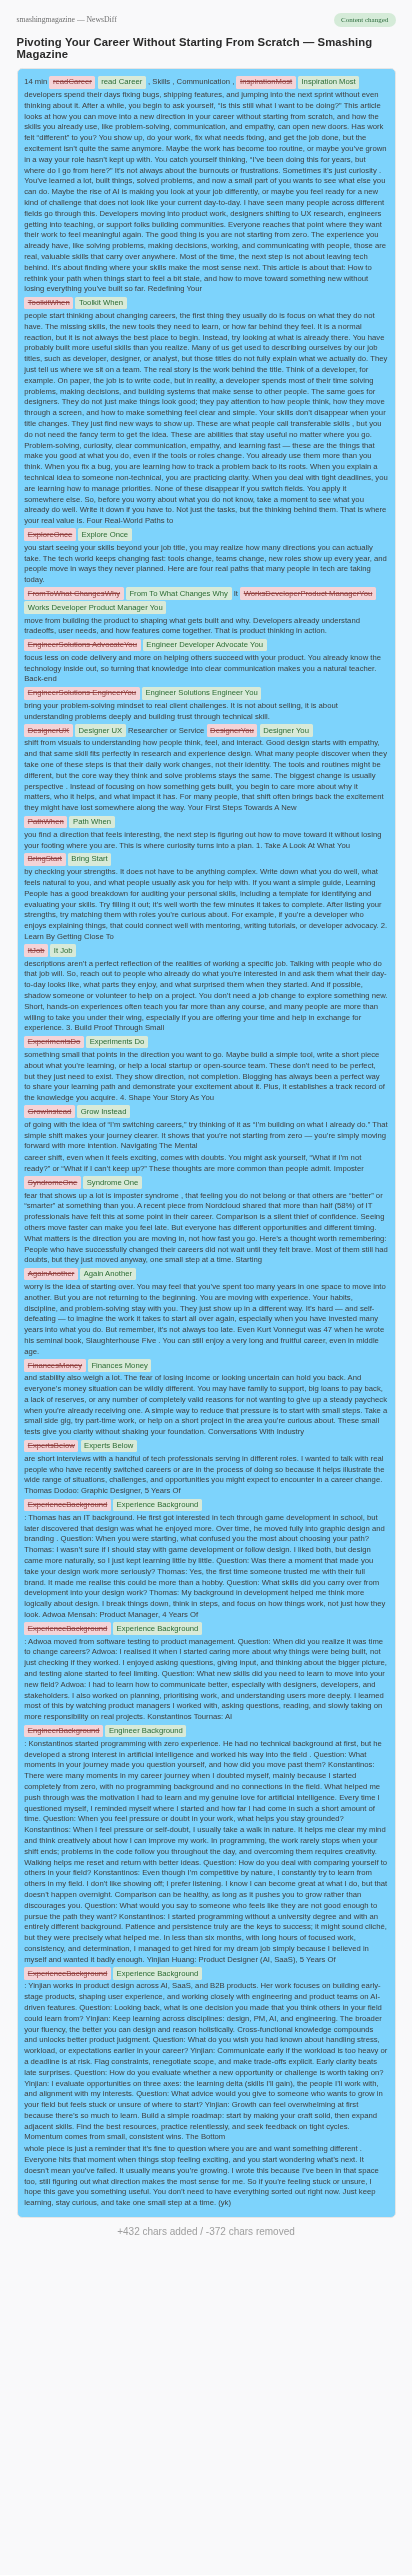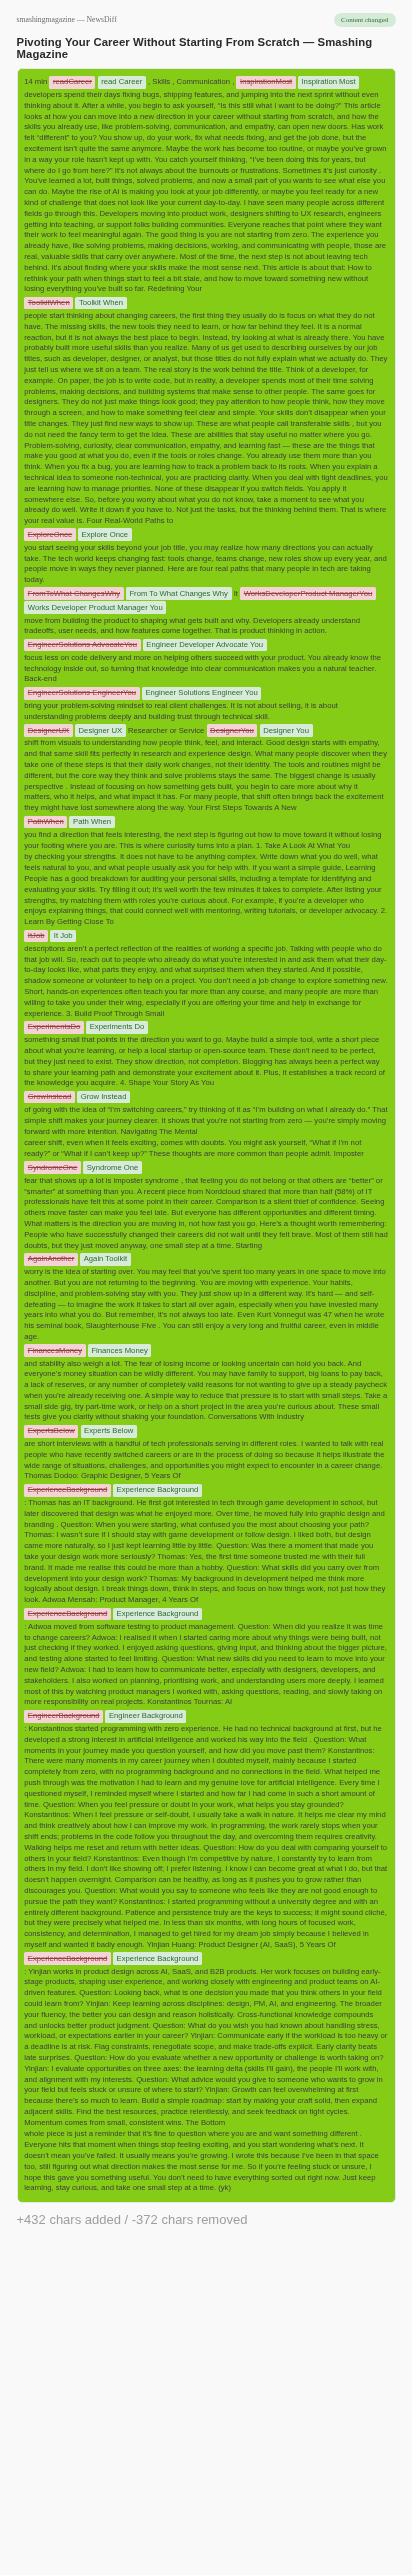--- a/index.html
+++ b/index.html
@@ -36,21 +36,21 @@
     white-space: nowrap;
   }
   .title {
     font-size: 11.3px;
     color: #2b2b2b;
     font-weight: 700;
     margin: 9.3px 0 8.2px 0;
     letter-spacing: 0.1px;
   }
   .card {
-    background: #84cc16;
+    background: #7dd3fc;
     border: 0.5px solid #e6e6e6;
     border-radius: 5.2px;
     padding: 5.2px 6.7px 7.2px 6.7px;
     font-size: 7.7px;
     line-height: 10.8px;
     color: #3e3e3e;
   }
   .block {
     margin: 1px 0;
   }
@@ -65,22 +65,23 @@
     background: #f4d3d7;
     color: #93403f;
     text-decoration: line-through;
   }
   .ins {
     background: #d8ead8;
     color: #2d6c35;
   }
   .footer {
     color: #9e9e9e;
-    font-size: 13px;
+    font-size: 10px;
     margin: 8.2px 0 0 0;
+    text-align: center;
   }
 </style>
 </head>
 <body>
 
 <div class="page">
   <div class="header-row">
     <div class="source">smashingmagazine — NewsDiff</div>
     <div class="badge">Content changed</div>
   </div>
@@ -96,31 +97,32 @@
         <div class="block"><span class="del">FromToWhat ChangesWhy</span> <span class="ins">From To What Changes Why</span> <span class="txt">It</span> <span class="del">WorksDeveloperProduct ManagerYou</span> <span class="ins">Works Developer Product Manager You</span> </div>
         <div class="block"><span class="txt">move from building the product to shaping what gets built and why. Developers already understand tradeoffs, user needs, and how features come together. That is product thinking in action.</span></div>
         <div class="block"><span class="del">EngineerSolutions AdvocateYou</span> <span class="ins">Engineer Developer Advocate You</span> </div>
         <div class="block"><span class="txt">focus less on code delivery and more on helping others succeed with your product. You already know the technology inside out, so turning that knowledge into clear communication makes you a natural teacher. Back-end</span></div>
         <div class="block"><span class="del">EngineerSolutions EngineerYou</span> <span class="ins">Engineer Solutions Engineer You</span> </div>
         <div class="block"><span class="txt">bring your problem-solving mindset to real client challenges. It is not about selling, it is about understanding problems deeply and building trust through technical skill.</span></div>
         <div class="block"><span class="del">DesignerUX</span> <span class="ins">Designer UX</span> <span class="txt">Researcher or Service</span> <span class="del">DesignerYou</span> <span class="ins">Designer You</span> </div>
         <div class="block"><span class="txt">shift from visuals to understanding how people think, feel, and interact. Good design starts with empathy, and that same skill fits perfectly in research and experience design. What many people discover when they take one of these steps is that their daily work changes, not their identity. The tools and routines might be different, but the core way they think and solve problems stays the same. The biggest change is usually perspective . Instead of focusing on how something gets built, you begin to care more about why it matters, who it helps, and what impact it has. For many people, that shift often brings back the excitement they might have lost somewhere along the way. Your First Steps Towards A New</span></div>
         <div class="block"><span class="del">PathWhen</span> <span class="ins">Path When</span> </div>
         <div class="block"><span class="txt">you find a direction that feels interesting, the next step is figuring out how to move toward it without losing your footing where you are. This is where curiosity turns into a plan. 1. Take A Look At What You</span></div>
+        <div class="block"><span class="del">BringStart</span> <span class="ins">Bring Start</span> </div>
         <div class="block"><span class="txt">by checking your strengths. It does not have to be anything complex. Write down what you do well, what feels natural to you, and what people usually ask you for help with. If you want a simple guide, Learning People has a good breakdown for auditing your personal skills, including a template for identifying and evaluating your skills. Try filling it out; it’s well worth the few minutes it takes to complete. After listing your strengths, try matching them with roles you’re curious about. For example, if you’re a developer who enjoys explaining things, that could connect well with mentoring, writing tutorials, or developer advocacy. 2. Learn By Getting Close To</span></div>
         <div class="block"><span class="del">ItJob</span> <span class="ins">It Job</span> </div>
         <div class="block"><span class="txt">descriptions aren’t a perfect reflection of the realities of working a specific job. Talking with people who do that job will. So, reach out to people who already do what you’re interested in and ask them what their day-to-day looks like, what parts they enjoy, and what surprised them when they started. And if possible, shadow someone or volunteer to help on a project. You don’t need a job change to explore something new. Short, hands-on experiences often teach you far more than any course, and many people are more than willing to take you under their wing, especially if you are offering your time and help in exchange for experience. 3. Build Proof Through Small</span></div>
         <div class="block"><span class="del">ExperimentsDo</span> <span class="ins">Experiments Do</span> </div>
         <div class="block"><span class="txt">something small that points in the direction you want to go. Maybe build a simple tool, write a short piece about what you’re learning, or help a local startup or open-source team. These don’t need to be perfect, but they just need to exist. They show direction, not completion. Blogging has always been a perfect way to share your learning path and demonstrate your excitement about it. Plus, it establishes a track record of the knowledge you acquire. 4. Shape Your Story As You</span></div>
         <div class="block"><span class="del">GrowInstead</span> <span class="ins">Grow Instead</span> </div>
         <div class="block"><span class="txt">of going with the idea of “I’m switching careers,” try thinking of it as “I’m building on what I already do.” That simple shift makes your journey clearer. It shows that you’re not starting from zero — you’re simply moving forward with more intention. Navigating The Mental</span></div>
         <div class="block"><span class="txt">career shift, even when it feels exciting, comes with doubts. You might ask yourself, “What if I’m not ready?” or “What if I can’t keep up?” These thoughts are more common than people admit. Imposter</span></div>
         <div class="block"><span class="del">SyndromeOne</span> <span class="ins">Syndrome One</span> </div>
         <div class="block"><span class="txt">fear that shows up a lot is imposter syndrome , that feeling you do not belong or that others are “better” or “smarter” at something than you. A recent piece from Nordcloud shared that more than half (58%) of IT professionals have felt this at some point in their career. Comparison is a silent thief of confidence. Seeing others move faster can make you feel late. But everyone has different opportunities and different timing. What matters is the direction you are moving in, not how fast you go. Here’s a thought worth remembering: People who have successfully changed their careers did not wait until they felt brave. Most of them still had doubts, but they just moved anyway, one small step at a time. Starting</span></div>
-        <div class="block"><span class="del">AgainAnother</span> <span class="ins">Again Toolkit</span> </div>
+        <div class="block"><span class="del">AgainAnother</span> <span class="ins">Again Another</span> </div>
         <div class="block"><span class="txt">worry is the idea of starting over. You may feel that you’ve spent too many years in one space to move into another. But you are not returning to the beginning. You are moving with experience. Your habits, discipline, and problem-solving stay with you. They just show up in a different way. It’s hard — and self-defeating — to imagine the work it takes to start all over again, especially when you have invested many years into what you do. But remember, it’s not always too late. Even Kurt Vonnegut was 47 when he wrote his seminal book, Slaughterhouse Five . You can still enjoy a very long and fruitful career, even in middle age.</span></div>
         <div class="block"><span class="del">FinancesMoney</span> <span class="ins">Finances Money</span> </div>
         <div class="block"><span class="txt">and stability also weigh a lot. The fear of losing income or looking uncertain can hold you back. And everyone’s money situation can be wildly different. You may have family to support, big loans to pay back, a lack of reserves, or any number of completely valid reasons for not wanting to give up a steady paycheck when you’re already receiving one. A simple way to reduce that pressure is to start with small steps. Take a small side gig, try part-time work, or help on a short project in the area you’re curious about. These small tests give you clarity without shaking your foundation. Conversations With Industry</span></div>
         <div class="block"><span class="del">ExpertsBelow</span> <span class="ins">Experts Below</span> </div>
         <div class="block"><span class="txt">are short interviews with a handful of tech professionals serving in different roles. I wanted to talk with real people who have recently switched careers or are in the process of doing so because it helps illustrate the wide range of situations, challenges, and opportunities you might expect to encounter in a career change. Thomas Dodoo: Graphic Designer, 5 Years Of</span></div>
         <div class="block"><span class="del">ExperienceBackground</span> <span class="ins">Experience Background</span> </div>
         <div class="block"><span class="txt">: Thomas has an IT background. He first got interested in tech through game development in school, but later discovered that design was what he enjoyed more. Over time, he moved fully into graphic design and branding . Question: When you were starting, what confused you the most about choosing your path? Thomas: I wasn’t sure if I should stay with game development or follow design. I liked both, but design came more naturally, so I just kept learning little by little. Question: Was there a moment that made you take your design work more seriously? Thomas: Yes, the first time someone trusted me with their full brand. It made me realise this could be more than a hobby. Question: What skills did you carry over from development into your design work? Thomas: My background in development helped me think more logically about design. I break things down, think in steps, and focus on how things work, not just how they look. Adwoa Mensah: Product Manager, 4 Years Of</span></div>
         <div class="block"><span class="del">ExperienceBackground</span> <span class="ins">Experience Background</span> </div>
         <div class="block"><span class="txt">: Adwoa moved from software testing to product management. Question: When did you realize it was time to change careers? Adwoa: I realised it when I started caring more about why things were being built, not just checking if they worked. I enjoyed asking questions, giving input, and thinking about the bigger picture, and testing alone started to feel limiting. Question: What new skills did you need to learn to move into your new field? Adwoa: I had to learn how to communicate better, especially with designers, developers, and stakeholders. I also worked on planning, prioritising work, and understanding users more deeply. I learned most of this by watching product managers I worked with, asking questions, reading, and slowly taking on more responsibility on real projects. Konstantinos Tournas: AI</span></div>
         <div class="block"><span class="del">EngineerBackground</span> <span class="ins">Engineer Background</span> </div>

